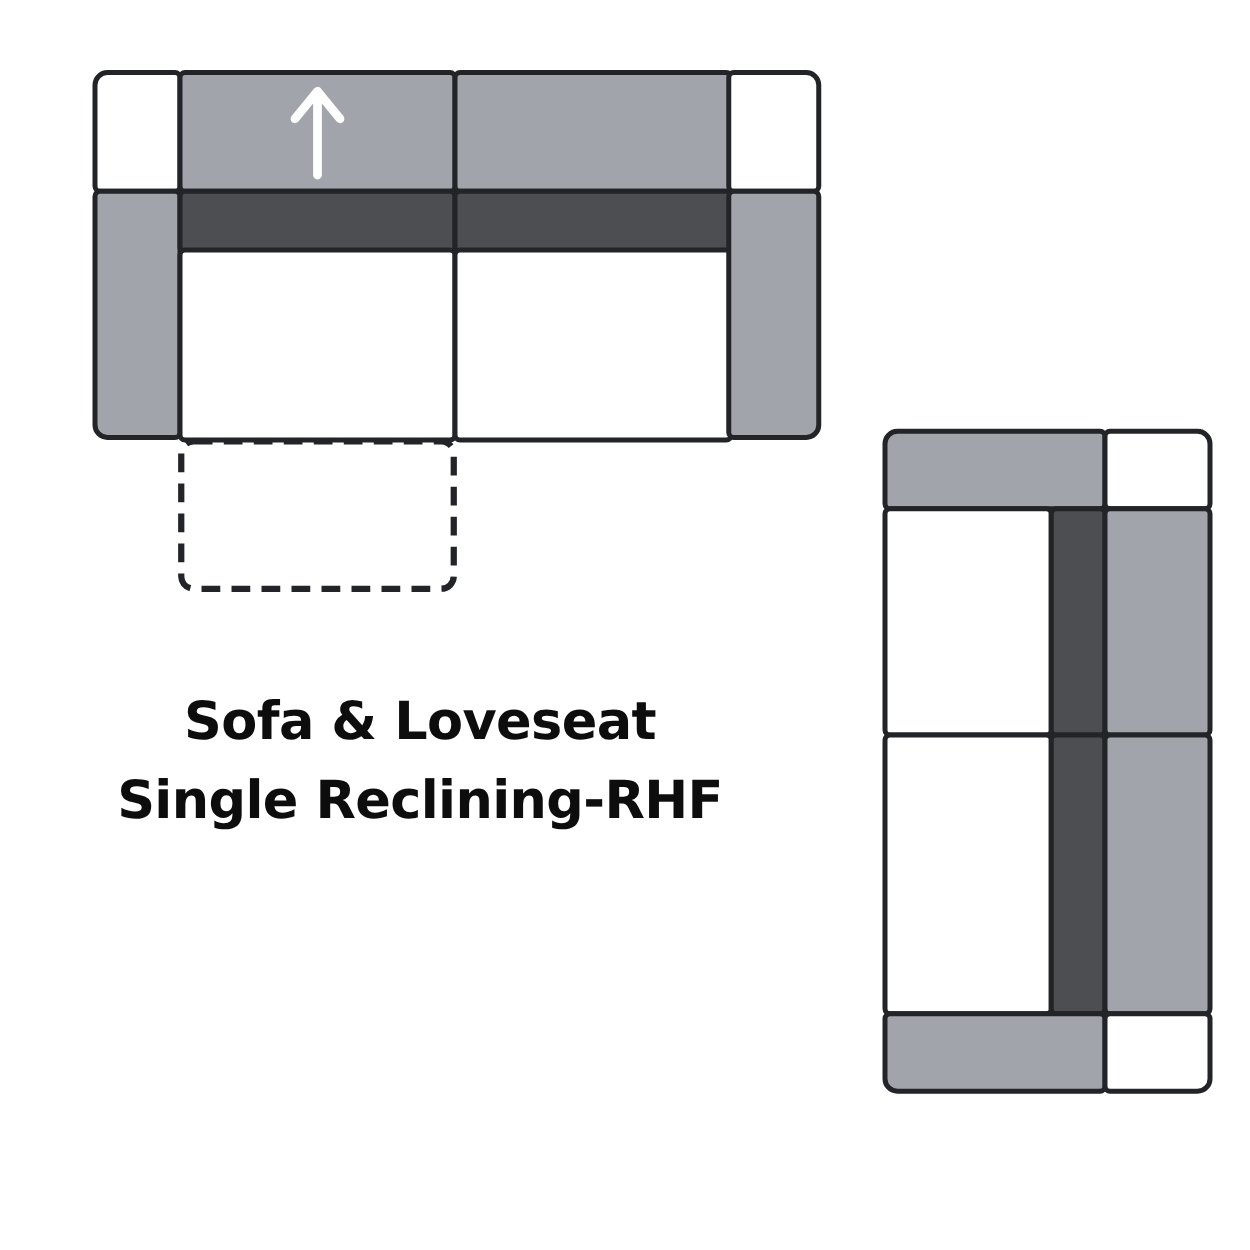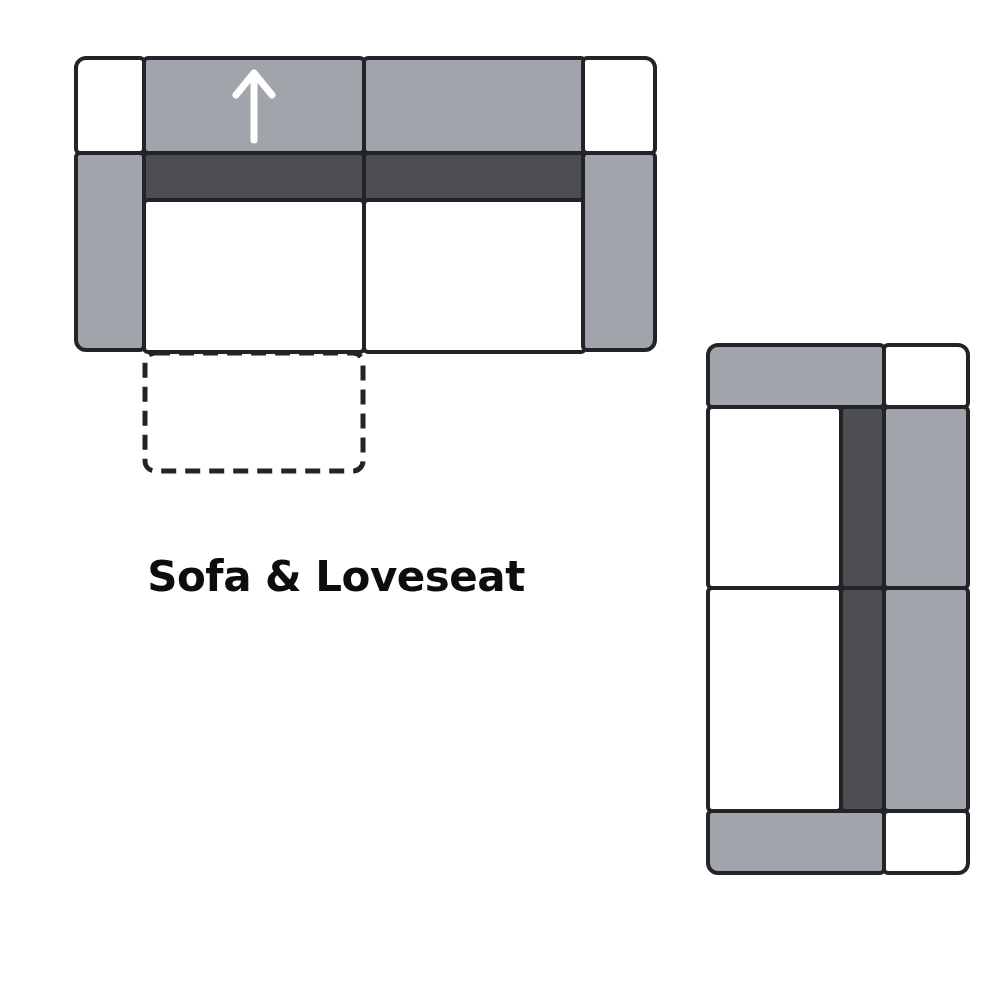--- a/index.html
+++ b/index.html
@@ -87,15 +87,16 @@
     <div class="blk" style="left:706px; top:586px; width:137px; height:227px;"></div>
     <div class="blk dark" style="left:839px; top:586px; width:47px;  height:227px;"></div>
     <div class="blk gray" style="left:882px; top:586px; width:88px;  height:227px;"></div>
 
     <div class="blk gray rbl" style="left:706px; top:809px; width:180px; height:66px;"></div>
     <div class="blk rbr" style="left:882px; top:809px; width:88px;  height:66px;"></div>
   </section>
 
   <div class="caption">
     <div>Sofa &amp; Loveseat</div>
+    <div>Single Reclining-RHF</div>
   </div>
 
 </div>
 
 </body></html>

